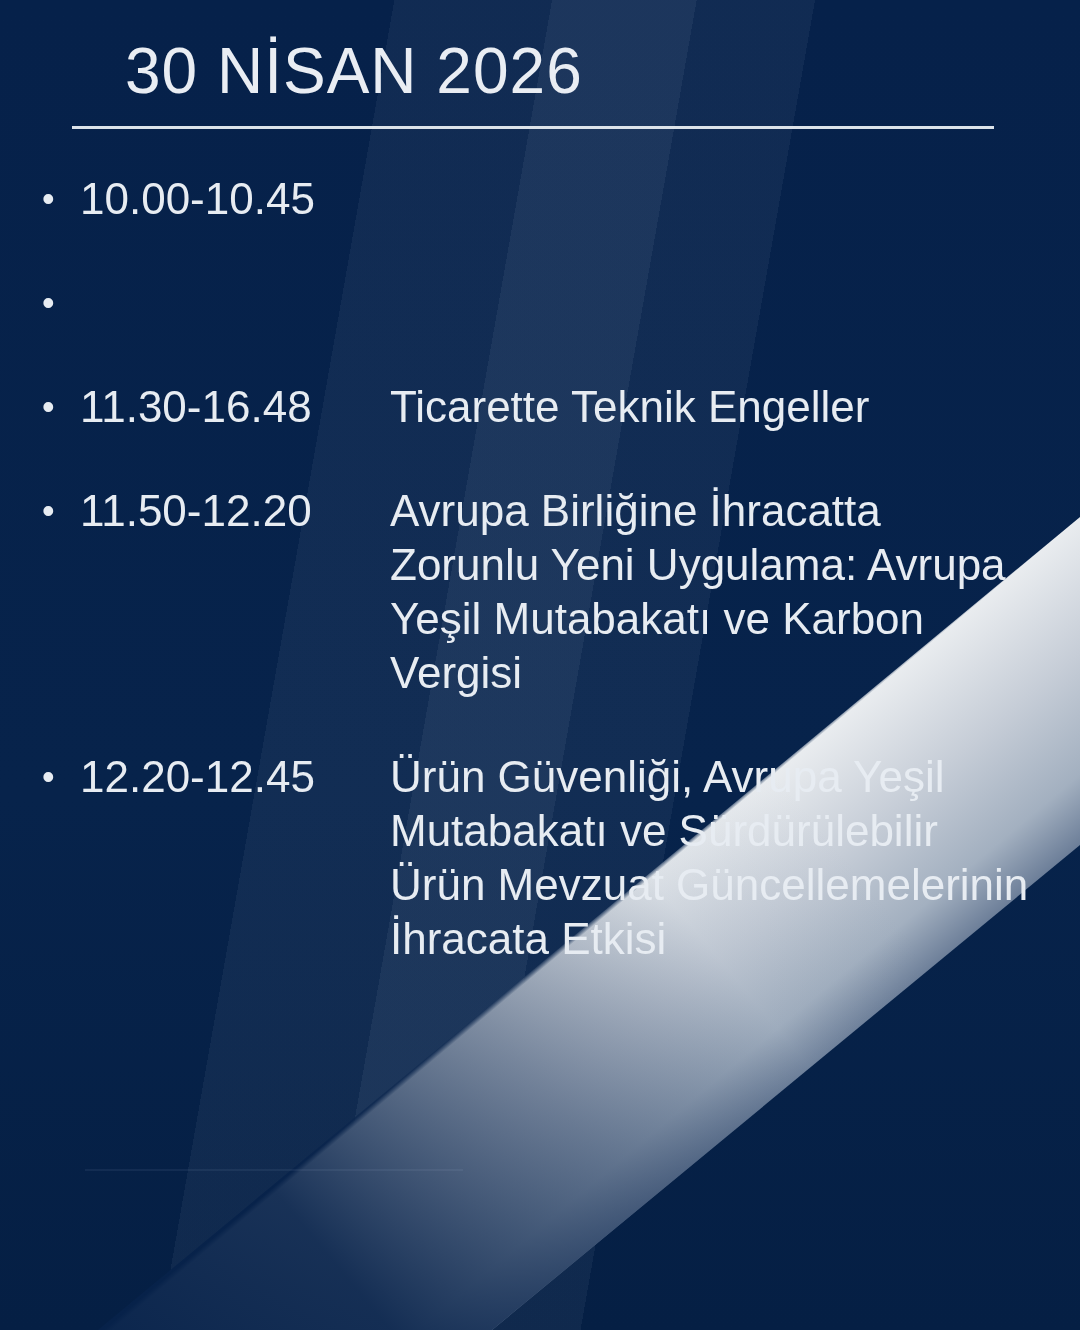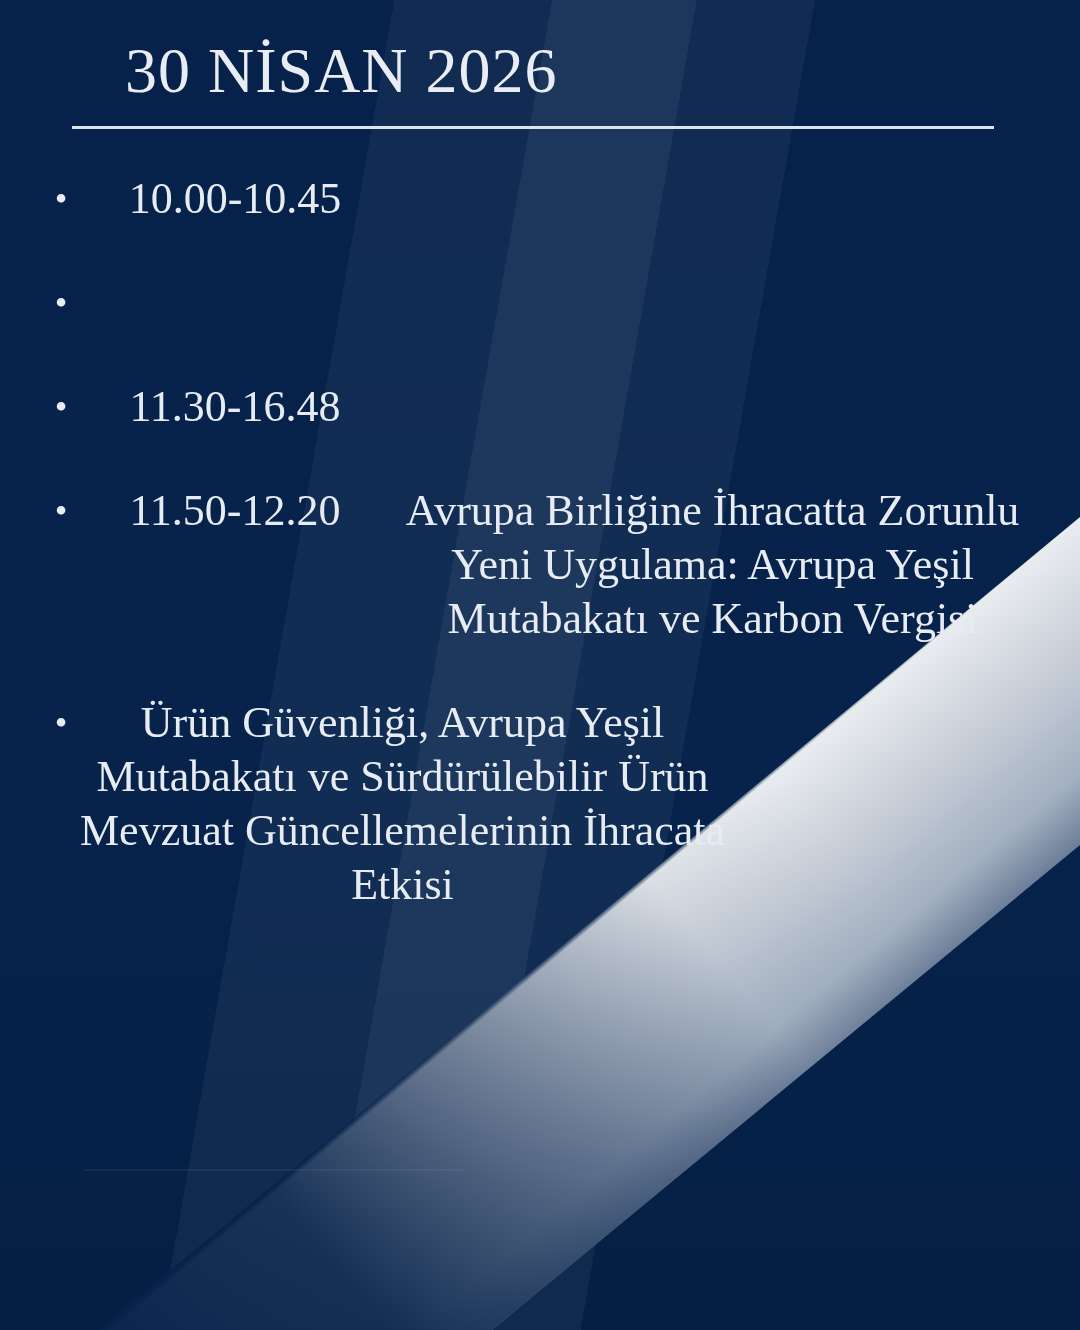--- a/index.html
+++ b/index.html
@@ -2,22 +2,21 @@
 <html><head>
 <meta charset="utf-8">
 <style>
   html, body { margin: 0; padding: 0; background: #000; }
   .canvas {
     position: relative;
     width: 1080px;
     height: 1330px;
     overflow: hidden;
     background: linear-gradient(180deg, #06214a 0%, #07234b 60%, #051f44 100%);
-    font-family: Liberation Serif, serif;
-    text-align: center;
+    font-family: Liberation Sans, sans-serif;
   }
 
   
   .bg-stripes {
     position: absolute; inset: 0;
     background: linear-gradient(100deg,
       rgba(190,205,225,0) 0%, rgba(190,205,225,0) 30%,
       rgba(190,205,225,0.06) 30%, rgba(190,205,225,0.06) 42%,
       rgba(190,205,225,0.12) 42%, rgba(190,205,225,0.12) 53%,
       rgba(190,205,225,0.06) 53%, rgba(190,205,225,0.06) 62%,
@@ -82,27 +81,29 @@
     <span class="time">10.00-10.45</span>
   </li>
 
   <li class="row">
     <span class="bullet">•</span>
   </li>
 
   <li class="row">
     <span class="bullet">•</span>
     <span class="time">11.30-16.48</span>
+    <span class="desc">Ticarette Teknik Engeller</span>
   </li>
 
   <li class="row">
     <span class="bullet">•</span>
     <span class="time">11.50-12.20</span>
     <span class="desc">Avrupa Birliğine İhracatta Zorunlu Yeni Uygulama: Avrupa Yeşil Mutabakatı ve Karbon Vergisi</span>
   </li>
 
   <li class="row">
     <span class="bullet">•</span>
+    <span class="time">12.20-12.45</span>
     <span class="desc">Ürün Güvenliği, Avrupa Yeşil Mutabakatı ve Sürdürülebilir Ürün Mevzuat Güncellemelerinin İhracata Etkisi</span>
   </li>
 </ul>
   </div>
 </div>
 
 </body></html>

